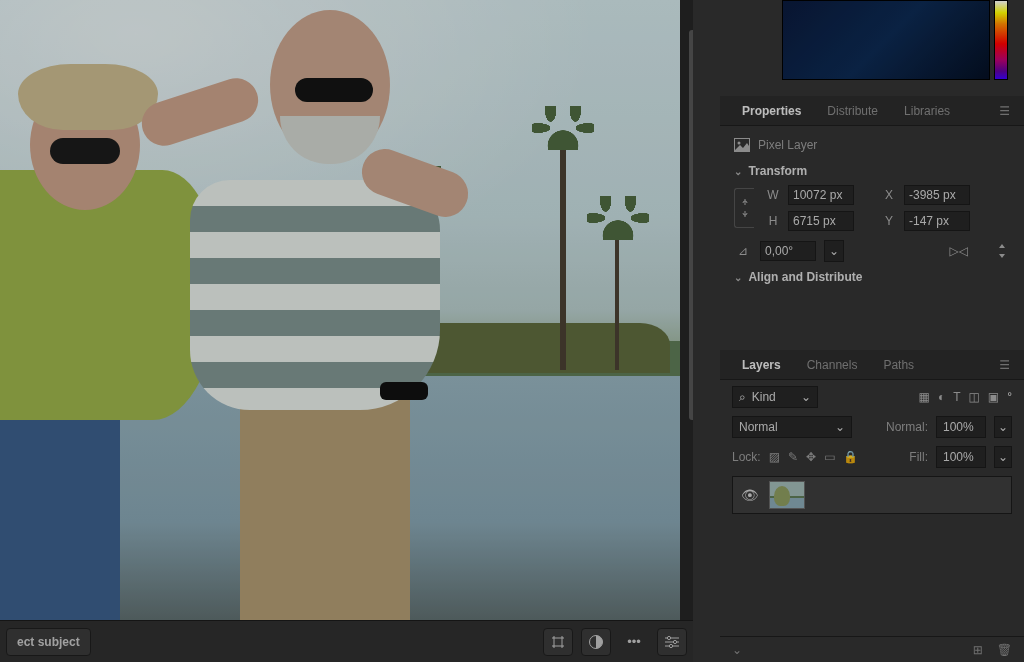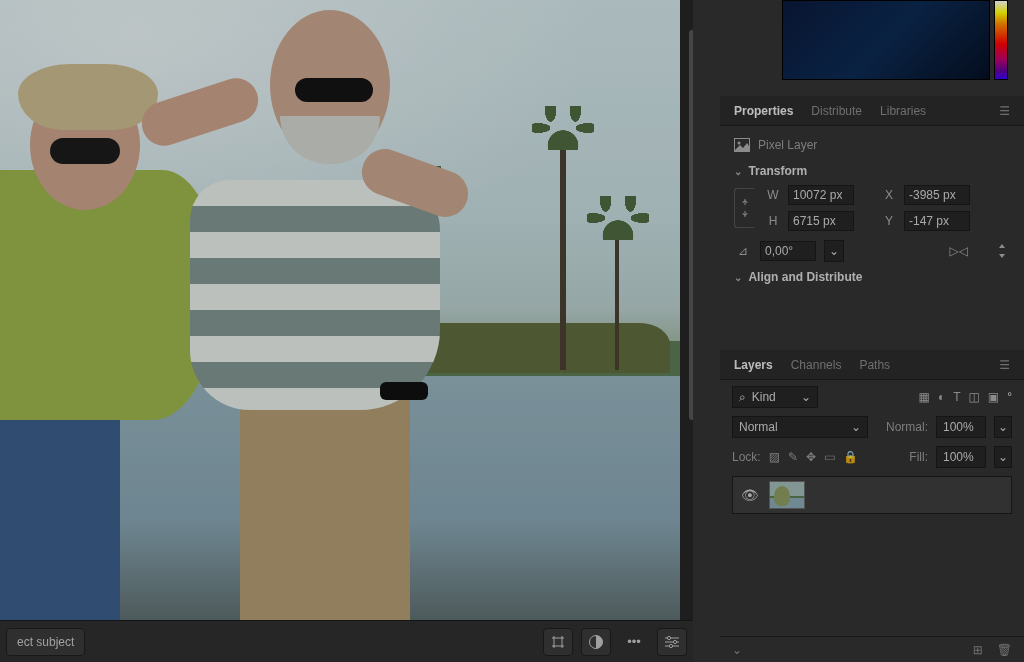--- a/index.html
+++ b/index.html
@@ -9,35 +9,35 @@
 .sky-wash { position:absolute; left:0; top:0; right:0; height:55%; background: radial-gradient(ellipse at 20% 10%, rgba(255,255,255,.5), transparent 60%); }
 .grass-bank { position:absolute; left:0; right:0; top:55%; height:35px; background:#5d7a56; }
 .water { position:absolute; left:0; right:0; top:calc(55% + 35px); bottom:0; background: linear-gradient(180deg,#95b1bc 0%, #86a3b0 60%, #5f6e6f 100%); }
 .palm { position:absolute; width:6px; background:#4a4033; }
 .palm::after { content:""; position:absolute; left:-28px; top:-34px; width:62px; height:44px; background: radial-gradient(circle at 50% 90%, #4d6840 0 30%, transparent 31%), radial-gradient(ellipse 30px 12px at 10% 50%, #4d6840 0 40%, transparent 41%), radial-gradient(ellipse 30px 12px at 90% 50%, #4d6840 0 40%, transparent 41%), radial-gradient(ellipse 14px 28px at 30% 10%, #4d6840 0 40%, transparent 41%), radial-gradient(ellipse 14px 28px at 70% 10%, #4d6840 0 40%, transparent 41%); }
 .treeband { position:absolute; top:calc(55% - 18px); height:50px; background:#5e6b3e; border-radius:30px 30px 0 0 / 22px 22px 0 0; }
 .person { position:absolute; bottom:0; }
 .head { border-radius:50%; position:absolute; }
 
 .bottom-bar { position:absolute; left:0; top:620px; width:693px; height:42px; background:#2f2f2f; border-top:1px solid #1a1a1a; display:flex; align-items:center; padding:0 6px; gap:8px; }
-.pill-btn { height:28px; background:#3a3a3a; border:1px solid #1e1e1e; border-radius:4px; color:#c4c4c4; font-size:12px; display:flex; align-items:center; gap:6px; padding:0 10px; cursor:pointer; }
+.pill-btn { height:28px; background:#3a3a3a; border:1px solid #1e1e1e; border-radius:4px; color:#c4c4c4; font-size:12px; display:flex; align-items:center; gap:6px; padding:0 10px; cursor:pointer;font-weight:bold; }
 .icon-btn { width:30px; height:28px; background:#3a3a3a; border:1px solid #1e1e1e; border-radius:4px; color:#c4c4c4; font-size:13px; display:flex; align-items:center; justify-content:center; cursor:pointer; }
 .icon-btn.flat { background:transparent; border:none; }
 
 .scroll-v { position:absolute; left:688px; top:0; width:8px; height:620px; }
 .scroll-thumb { position:absolute; left:1px; top:30px; width:6px; height:390px; background:#555; border-radius:3px; }
 
 .right-panel { position:absolute; left:720px; top:0; right:0; bottom:0; background:#323232; color:#bfbfbf; font-size:12px; }
 .rp-inner { position:relative; height:100%; }
 
 .color-block { position:absolute; left:62px; top:0; width:208px; height:80px; background: linear-gradient(135deg, #0a1a3c 0%, #0d2a52 50%, #051024 100%); border:1px solid #000; }
 .hue-bar { position:absolute; left:274px; top:0; width:14px; height:80px; background: linear-gradient(180deg, #fff 0%, #ff0 15%, #f80 30%, #f00 55%, #c00070 75%, #6000a0 90%, #4000ff 100%); border:1px solid #000; }
 
 .panel-tabs { position:absolute; left:0; right:0; display:flex; gap:18px; align-items:center; height:30px; padding:0 14px; border-bottom:1px solid #1d1d1d; background:#2b2b2b; }
-.panel-tabs .tab { color:#888; cursor:pointer; }
+.panel-tabs .tab { color:#888; cursor:pointer;margin-left:8px; }
 .panel-tabs .tab.active { color:#e6e6e6; font-weight:600; }
 .panel-tabs .menu { margin-left:auto; color:#888; }
 
 .props-tabs { top:96px; }
 .layers-tabs { top:350px; }
 
 .props-body { position:absolute; left:0; right:0; top:126px; padding:8px 14px 0; }
 .row { display:flex; align-items:center; gap:8px; margin-bottom:8px; min-height:22px; }
 .section-hdr { display:flex; align-items:center; gap:6px; color:#d6d6d6; font-weight:600; margin:8px 0 6px; }
 .chev { display:inline-block; transform: rotate(0deg); font-size:10px; color:#aaa; }
@@ -218,21 +218,21 @@
           <span>▦</span>
           <span>◐</span>
           <span>T</span>
           <span>◫</span>
           <span>▣</span>
           <span style="color:#ddd;">°</span>
         </div>
       </div>
 
       <div class="row">
-        <div class="select" style="width:136px;align-items:center;">
+        <div class="select" style="width:120px;align-items:center;">
           <span>Normal</span>
           <span style="margin-left:auto">⌄</span>
         </div>
         <span style="flex:1"></span>
         <span class="micro">Normal:</span>
         <div class="select" style="width:50px;">
             <span>100%</span>
           </div>
         <span class="select" style="width:18px; justify-content:center;">⌄</span>
       </div>

